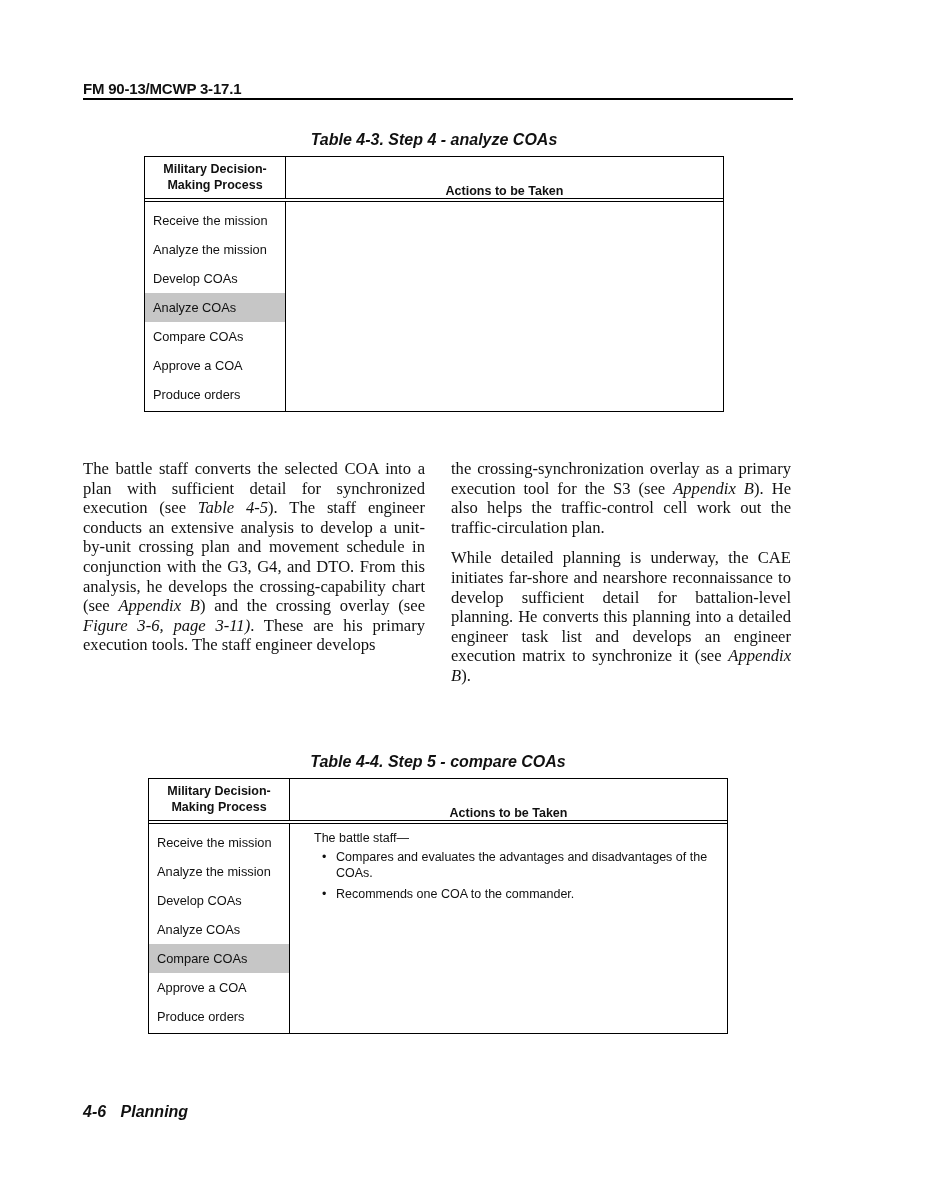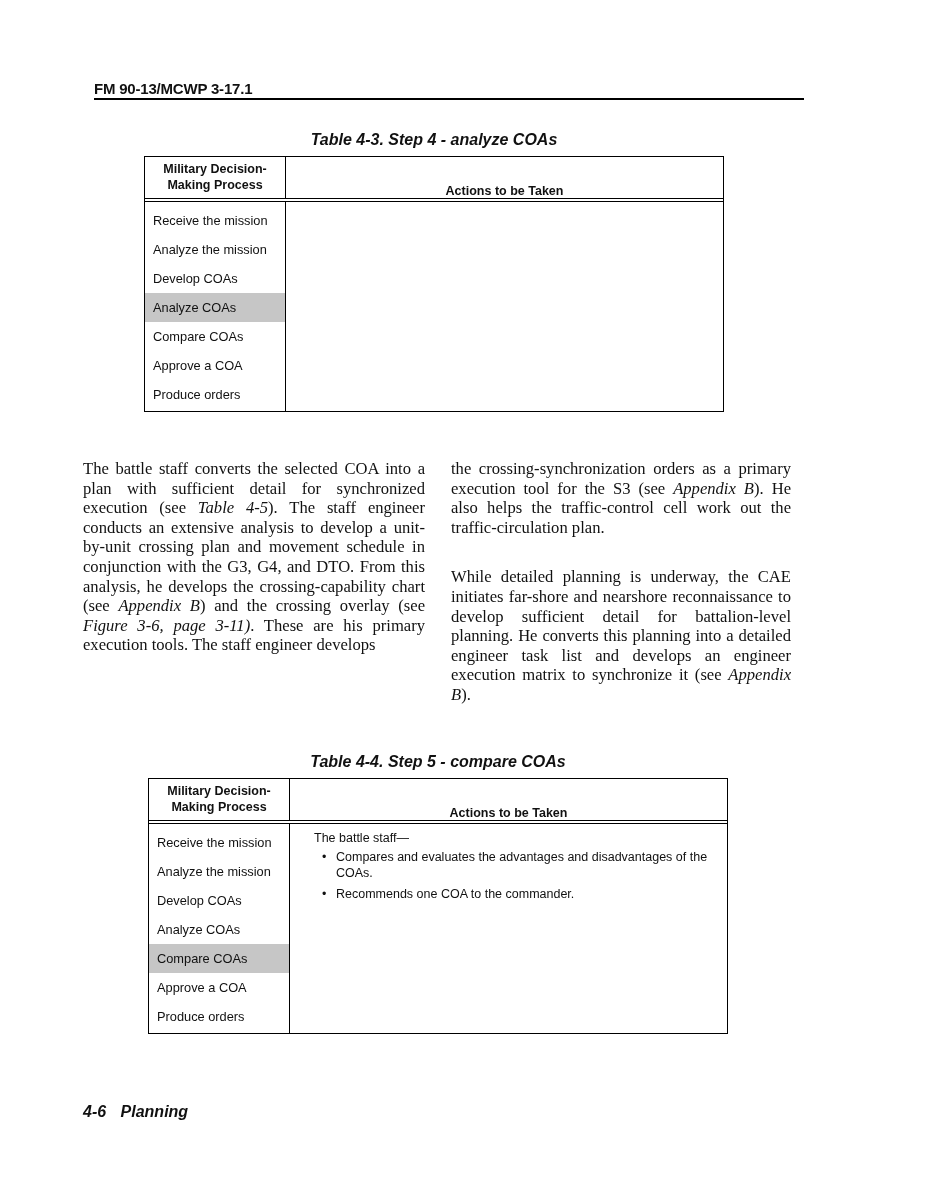--- a/index.html
+++ b/index.html
@@ -1,19 +1,19 @@
 <!DOCTYPE html>
 <html><head>
 <meta charset="utf-8">
 <style>
   html, body { margin: 0; padding: 0; background: #ffffff; }
   body { width: 927px; height: 1200px; position: relative; overflow: hidden; color: #111; }
 
   .running-head {
-    position: absolute; left: 94px; top: 80px; width: 710px;
+    position: absolute; left: 83px; top: 80px; width: 710px;
     font-family: "Liberation Sans", sans-serif; font-weight: bold; font-size: 15px;
     border-bottom: 2px solid #000; padding-bottom: 1px; letter-spacing: -0.2px;
   }
 
   .table-caption {
     position: absolute; font-family: "Liberation Sans", sans-serif;
     font-weight: bold; font-style: italic; font-size: 16px; text-align: center;
   }
 
   .mdmp-table {
@@ -85,22 +85,22 @@
       <div class="step">Produce orders</div>
     </div>
   </div>
 </div>
 
 <div class="col" style="left:83px; top:459px; width:342px;">
   <p><span>The battle staff converts the selected COA into a plan with sufficient detail for synchro­nized execution (see </span><i>Table 4-5</i><span>). The staff engineer conducts an extensive analysis to develop a unit-by-unit crossing plan and movement schedule in conjunction with the G3, G4, and DTO. From this analysis, he develops the crossing-capability chart (see </span><i>Appendix B</i><span>) and the crossing overlay (see </span><i>Figure 3-6, page 3-11)</i><span id="p1-t4-left">. These are his primary execution tools. The staff engineer develops</span></p>
 </div>
 
 <div class="col" style="left:451px; top:459px; width:340px;">
-  <p><span id="p1-t4-right">the crossing-synchronization orders as a pri­mary execution tool for the S3 (see </span><i>Appendix B</i><span>). He also helps the traffic-control cell work out the traffic-circulation plan.</span></p>
-  <p style="margin-top:30px;"><span>While detailed planning is underway, the CAE initiates far-shore and nearshore reconnaissance to develop sufficient detail for battalion-level planning. He converts this planning into a detailed engineer task list and develops an engineer execution matrix to synchronize it (see </span><i>Appendix B</i><span>).</span></p>
+  <p><span id="p1-t4-right">the crossing-synchronization overlay as a pri­mary execution tool for the S3 (see </span><i>Appendix B</i><span>). He also helps the traffic-control cell work out the traffic-circulation plan.</span></p>
+  <p style="margin-top:11px;"><span>While detailed planning is underway, the CAE initiates far-shore and nearshore reconnaissance to develop sufficient detail for battalion-level planning. He converts this planning into a detailed engineer task list and develops an engineer execution matrix to synchronize it (see </span><i>Appendix B</i><span>).</span></p>
 </div>
 
 <div class="table-caption" style="left:148px; top:753px; width:580px;">Table 4-4.  Step 5 - compare COAs</div>
 <div class="mdmp-table" style="left:148px; top:778px; width:580px; height:256px;">
   <div class="hdr">
     <div class="c1">
       <div>Military Decision-</div>
       <div>Making Process</div>
     </div>
     <div class="c2">Actions to be Taken</div>

